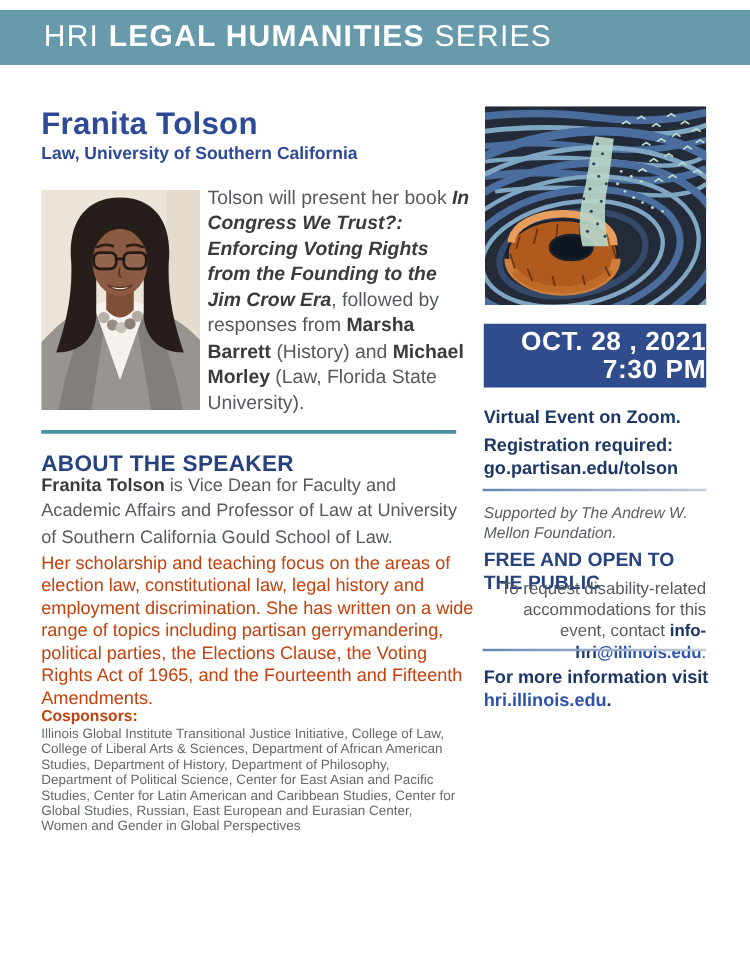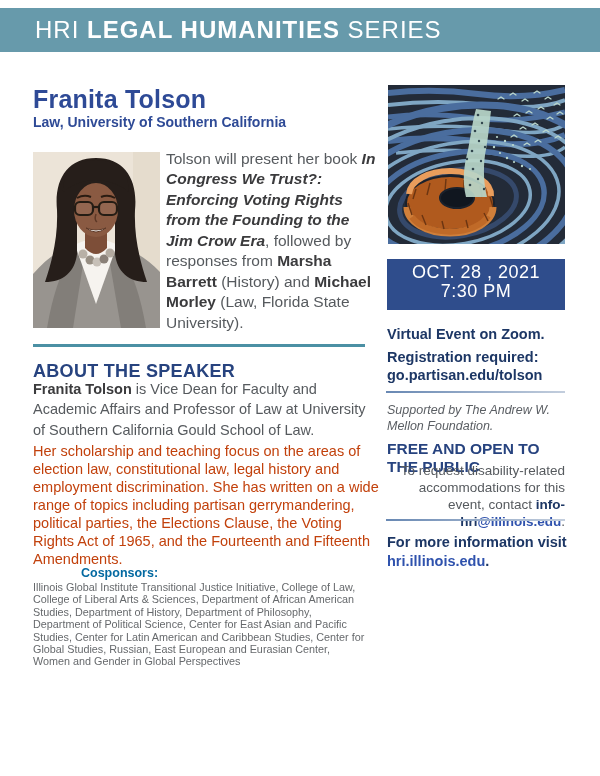--- a/index.html
+++ b/index.html
@@ -24,21 +24,21 @@
   .intro { position:absolute; left:166px; top:149px; width:210px; font-size:15.5px; line-height:1.32; color:#565a5e; }
   .intro .book-title { font-weight:700; font-style:italic; color:#3b3b3d; }
   .intro .person { font-weight:700; color:#3b3b3d; }
 
   
   .artwork { position:absolute; left:388px; top:85px; width:177px; height:159px; }
   .artwork svg { display:block; width:100%; height:100%; }
 
   
   .date-box { position:absolute; left:387px; top:259px; width:178px; height:51px; background:#2f4d8c; color:#ffffff; text-align:center; padding-top:4px; }
-  .date-box div { font-size:18px; font-weight:400; line-height:1.05; letter-spacing:0.5px; }
+  .date-box div { font-size:21px; font-weight:700; line-height:1.05; letter-spacing:0.5px;text-align:right; }
 
   .virtual-event { position:absolute; left:387px; top:326px; font-size:14.5px; font-weight:700; color:#1d3765; }
   .registration { position:absolute; left:387px; top:348px; font-size:14.5px; font-weight:700; color:#1d3765; line-height:1.25; }
 
   .rule-right { position:absolute; width:179px; height:2px; background:linear-gradient(to right,#6888b3,#c3cedd); }
   .rule-1 { left:386px; top:391px; }
   .rule-2 { left:386px; top:519px; }
 
   .supported { position:absolute; left:387px; top:403px; width:168px; font-size:12.5px; font-style:italic; color:#5a5e63; line-height:1.25; }
   .free-open { position:absolute; left:387px; top:440px; width:160px; font-size:15.5px; font-weight:800; color:#27437f; line-height:1.18; }
@@ -48,21 +48,21 @@
   .more-info { position:absolute; left:387px; top:533px; font-size:14.5px; font-weight:700; color:#1d3765; line-height:1.3; }
   .more-info .url { color:#2f52ad; }
 
   
   .teal-rule { position:absolute; left:33px; top:344px; width:332px; height:3px; background:#4b90a4; }
   .about-heading { position:absolute; left:33px; top:361px; font-size:18px; font-weight:800; color:#27437f; letter-spacing:0.3px; }
   .about-p1 { position:absolute; left:33px; top:379px; width:345px; font-size:14.5px; color:#565a5e; line-height:1.4; }
   .about-p1 .person { font-weight:700; color:#3b3b3d; }
   .about-p2 { position:absolute; left:33px; top:443px; width:350px; font-size:14.5px; color:#c2410c; line-height:1.24; }
 
-  .cosponsors-heading { position:absolute; left:33px; top:566px; font-size:12.5px; font-weight:700; color:#0369a1;margin-left:48px; }
+  .cosponsors-heading { position:absolute; left:33px; top:566px; font-size:12.5px; font-weight:700; color:#c2410c; }
   .cosponsors-body { position:absolute; left:33px; top:581px; width:332px; font-size:10.8px; color:#66696c; line-height:1.15; }
 
   
   .footer-logo { position:absolute; left:34px; top:697px; width:320px; height:45px; }
   .block-i { position:absolute; left:0; top:2px; width:22px; height:34px; }
   .footer-divider { position:absolute; left:31px; top:0; width:2px; height:38px; background:#7c8494; }
   .footer-text { position:absolute; left:45px; top:0; color:#13294b; }
   .footer-org { font-size:16.5px; font-weight:700; line-height:1.12; }
   .footer-univ { margin-top:3px; font-size:7px; font-weight:700; letter-spacing:0.2px; }
 </style>

